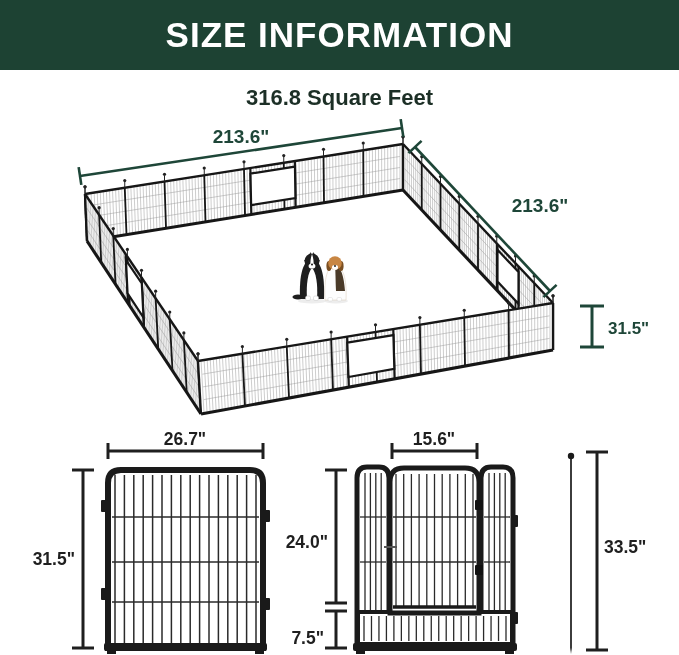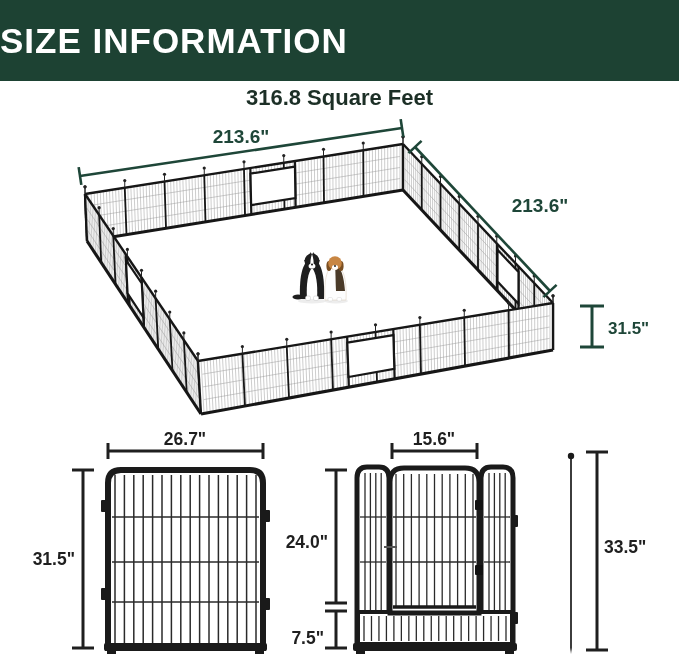--- a/index.html
+++ b/index.html
@@ -1,22 +1,22 @@
 <!DOCTYPE html>
 <html><head>
 <meta charset="utf-8">
 <style>
   html,body{margin:0;padding:0;}
   body{
     width:679px;height:655px;position:relative;overflow:hidden;
     background:#ffffff;font-family:"Liberation Sans",sans-serif;
   }
   .header{
-    position:absolute;top:0;left:0;width:679px;height:81px;
-    background:#1d4233;display:flex;align-items:center;justify-content:flex-start;
+    position:absolute;top:0;left:0;width:679px;height:70px;
+    background:#1d4233;display:flex;align-items:center;justify-content:center;
   }
   .header h1{
     margin:0;color:#ffffff;font-size:35px;font-weight:700;letter-spacing:1px;
   }
   .subtitle{
     position:absolute;top:85px;left:0;width:679px;text-align:center;
     font-size:22px;font-weight:700;color:#1c2f26;
   }
   svg.canvas{position:absolute;top:81px;left:0;}
   text.dim{font-family:"Liberation Sans",sans-serif;font-weight:700;}

